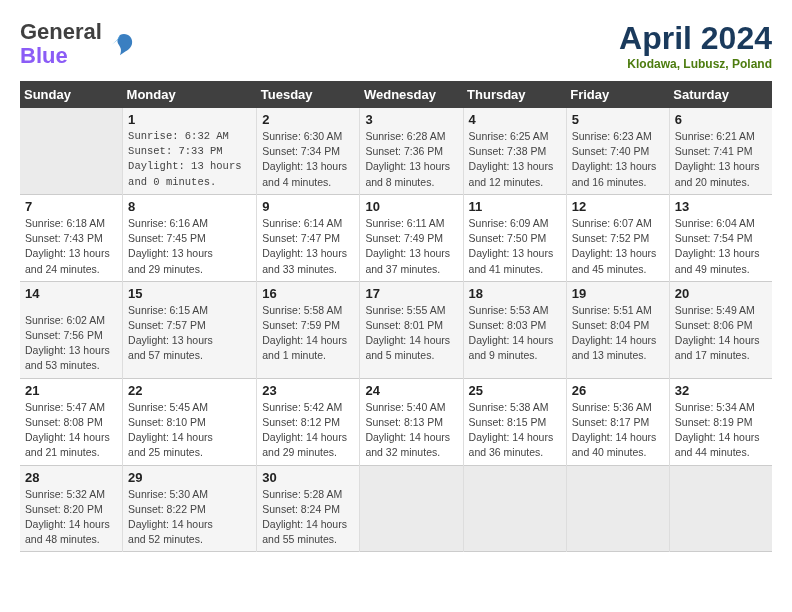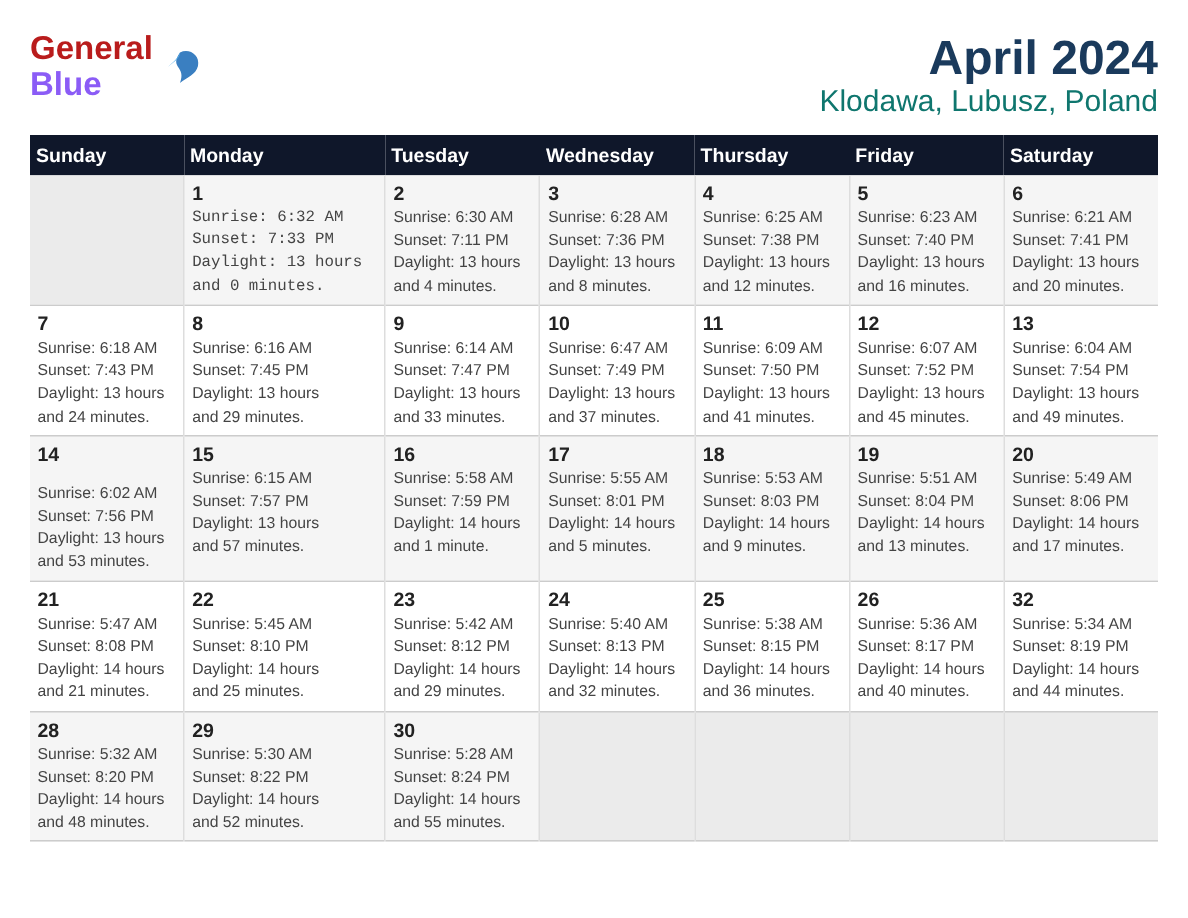--- a/index.html
+++ b/index.html
@@ -20,47 +20,47 @@
       display: flex;
       align-items: center;
     }
     .logo-text {
       font-size: 22px;
       font-weight: bold;
       color: #1a3a5c;
       line-height: 1.1;
     }
     .logo-text span {
-      color: #b91c1c;
+      color: #404040;
     }
     .logo-bird {
       width: 30px;
       height: 30px;
       margin-left: 3px;
     }
     .title-block {
       text-align: right;
     }
     .title-block h1 {
       font-size: 32px;
       color: #1a3a5c;
       font-weight: bold;
     }
     .title-block h2 {
-      font-size: 20px;
-      color: #0f766e;
-      font-weight: normal;
+      font-size: 12px;
+      color: #4d7c0f;
+      font-weight: bold;
     }
     table {
       width: 100%;
       border-collapse: collapse;
       font-size: 11px;
     }
     thead th {
-      background: #0f172a;
+      background: #404040;
       color: #fff;
       padding: 6px 4px;
       text-align: left;
       font-size: 13px;
       font-weight: bold;
     }
     tbody tr {
       border-bottom: 1px solid #ccc;
     }
     tbody tr:nth-child(odd) {
@@ -140,21 +140,21 @@
         <td>
           <span class="day-num">1</span>
           <div class="day-info" style="white-space: pre-line; font-family: Liberation Mono, monospace;">Sunrise: 6:32 AM
 Sunset: 7:33 PM
 Daylight: 13 hours
 and 0 minutes.</div>
         </td>
         <td>
           <span class="day-num">2</span>
           <div class="day-info" style="white-space: pre-line;">Sunrise: 6:30 AM
-Sunset: 7:11 PM
+Sunset: 7:34 PM
 Daylight: 13 hours
 and 4 minutes.</div>
         </td>
         <td>
           <span class="day-num">3</span>
           <div class="day-info" style="white-space: pre-line;">Sunrise: 6:28 AM
 Sunset: 7:36 PM
 Daylight: 13 hours
 and 8 minutes.</div>
         </td>
@@ -197,21 +197,21 @@
         </td>
         <td>
           <span class="day-num">9</span>
           <div class="day-info" style="white-space: pre-line;">Sunrise: 6:14 AM
 Sunset: 7:47 PM
 Daylight: 13 hours
 and 33 minutes.</div>
         </td>
         <td>
           <span class="day-num">10</span>
-          <div class="day-info" style="white-space: pre-line;">Sunrise: 6:47 AM
+          <div class="day-info" style="white-space: pre-line;">Sunrise: 6:11 AM
 Sunset: 7:49 PM
 Daylight: 13 hours
 and 37 minutes.</div>
         </td>
         <td>
           <span class="day-num">11</span>
           <div class="day-info" style="white-space: pre-line;">Sunrise: 6:09 AM
 Sunset: 7:50 PM
 Daylight: 13 hours
 and 41 minutes.</div>

